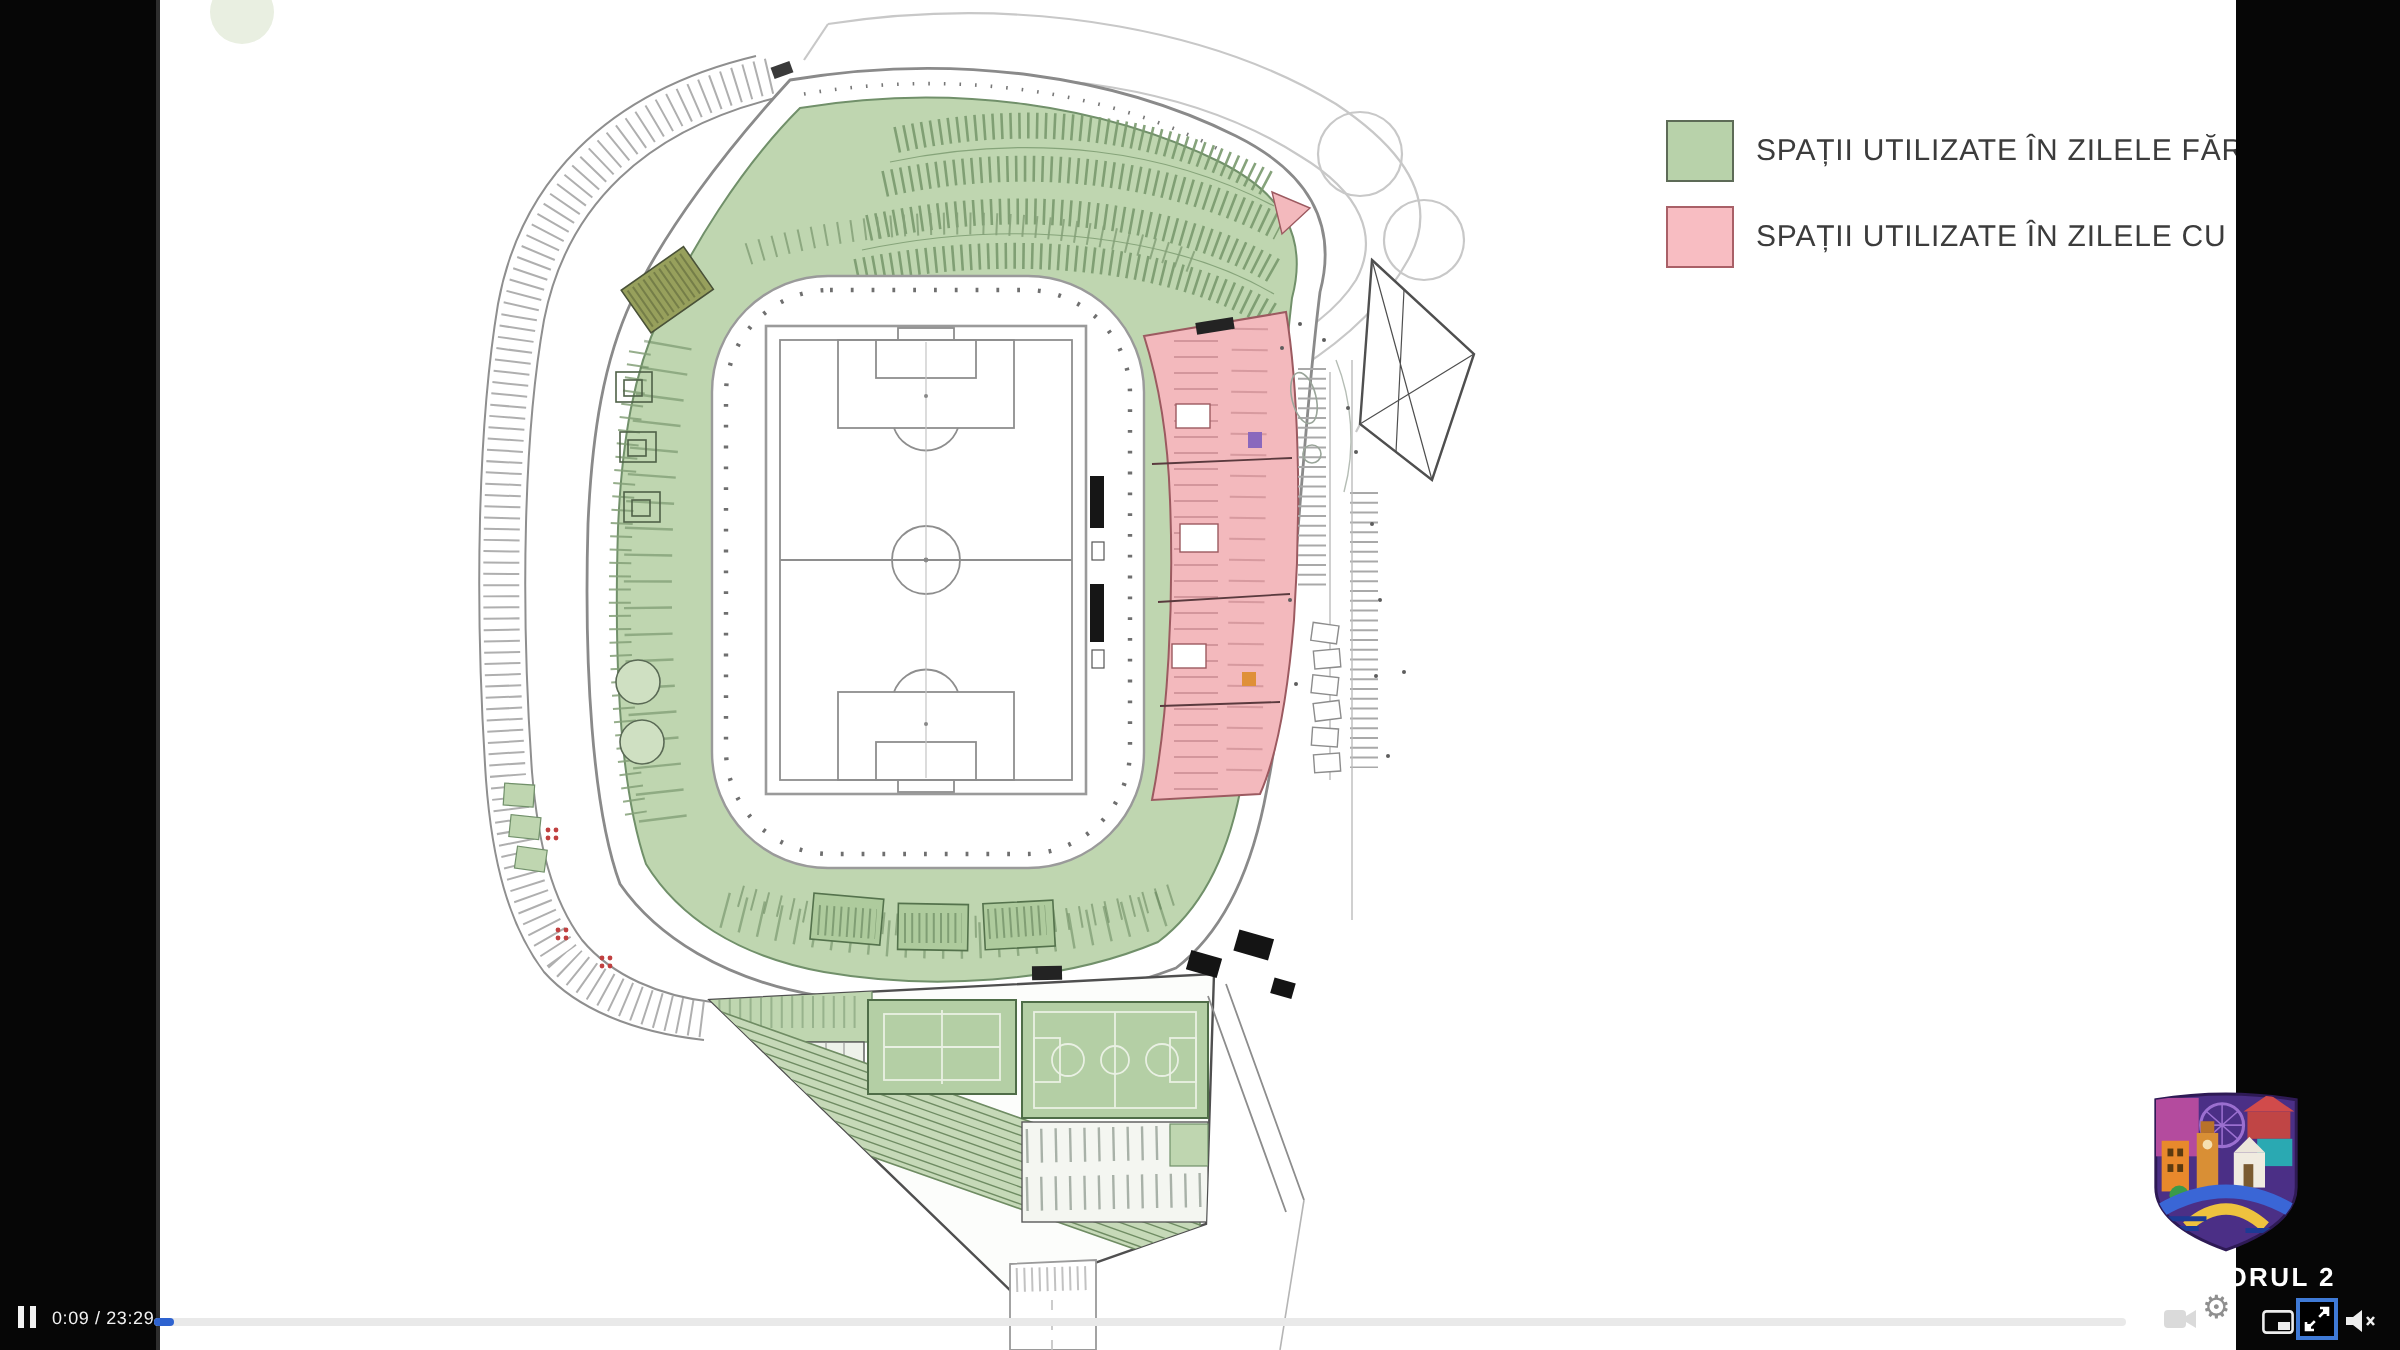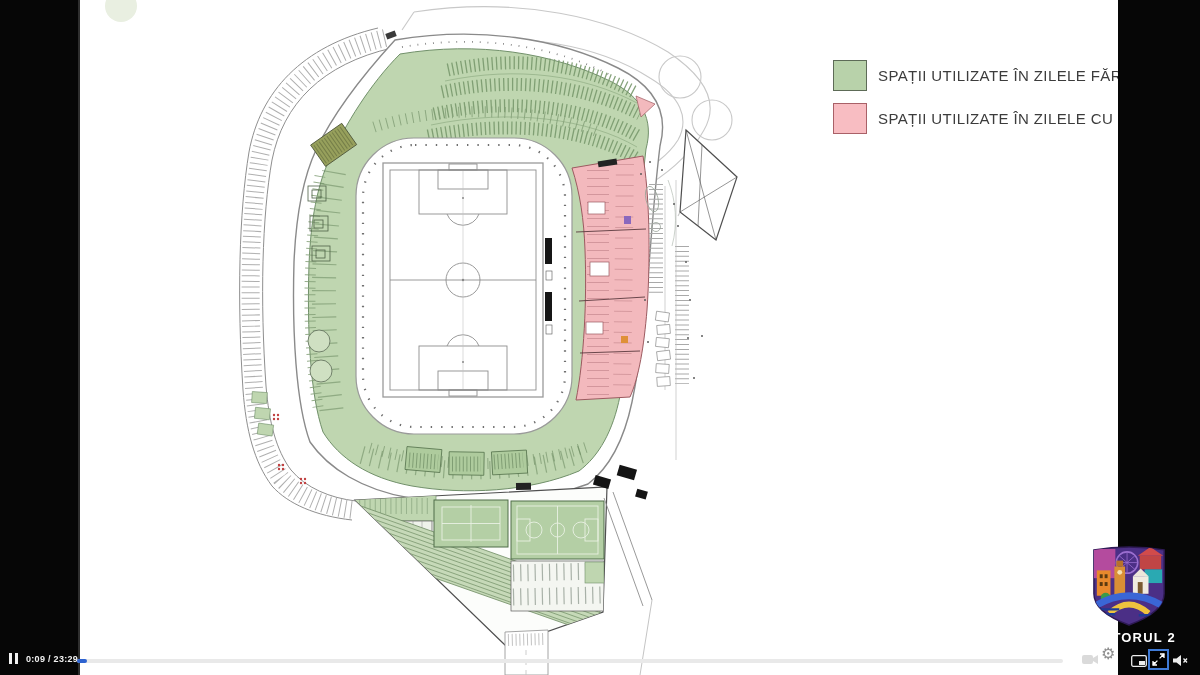--- a/index.html
+++ b/index.html
@@ -9,27 +9,27 @@
   
   .legend{position:absolute;left:833px;top:60px;z-index:2;}
   .legend-row{display:flex;align-items:center;margin-bottom:12px;white-space:nowrap;}
   .swatch{width:32px;height:29px;border:1.5px solid #555;margin-right:11px;flex:0 0 auto;}
   .legend-label{font-size:15px;color:#3c3c3c;letter-spacing:0.4px;}
   
   .bar{position:absolute;top:0;bottom:0;background:#060606;z-index:5;}
   .bar-left{left:0;width:78px;border-right:2px solid #2e2e2e;}
   .bar-right{left:1118px;width:82px;}
   
-  .logo{position:absolute;left:1074px;top:543px;width:110px;z-index:6;text-align:center;}
+  .logo{position:absolute;left:1074px;top:543px;width:110px;z-index:6;}
   .logo-text{margin-top:-1px;font-size:13px;font-weight:700;color:#ffffff;letter-spacing:1.2px;}
   
   .ctl{position:absolute;z-index:10;background:none;border:none;padding:0;margin:0;cursor:pointer;}
   .pause{left:9px;top:653px;display:flex;gap:3px;}
   .pbar{display:block;width:3px;height:11px;background:#f2f2f2;}
-  .time{position:absolute;left:26px;top:654px;z-index:10;color:#f2f2f2;font-size:9px;font-weight:700;letter-spacing:0.3px;}
+  .time{position:absolute;left:26px;top:654px;z-index:10;color:#f2f2f2;font-size:9px;font-weight:400;letter-spacing:0.3px;}
   .track{left:77px;top:659px;width:986px;height:4px;background:#e9e9e9;border-radius:2px;}
   .played{width:10px;height:4px;border-radius:2px;background:#2e63d0;}
   .ghost-camera{left:1081px;top:653px;opacity:0.85;}
   .gear{left:1101px;top:646px;color:#8f8f8f;font-size:16px;line-height:16px;font-family:"DejaVu Sans",sans-serif;}
   .pip{left:1131px;top:655px;}
   .fsbtn{left:1148px;top:649px;width:21px;height:21px;border:2px solid #3f7ad6;background:#000;
     display:flex;align-items:center;justify-content:center;box-sizing:border-box;}
   .vol{left:1172px;top:654px;}
 </style>
 </head>

